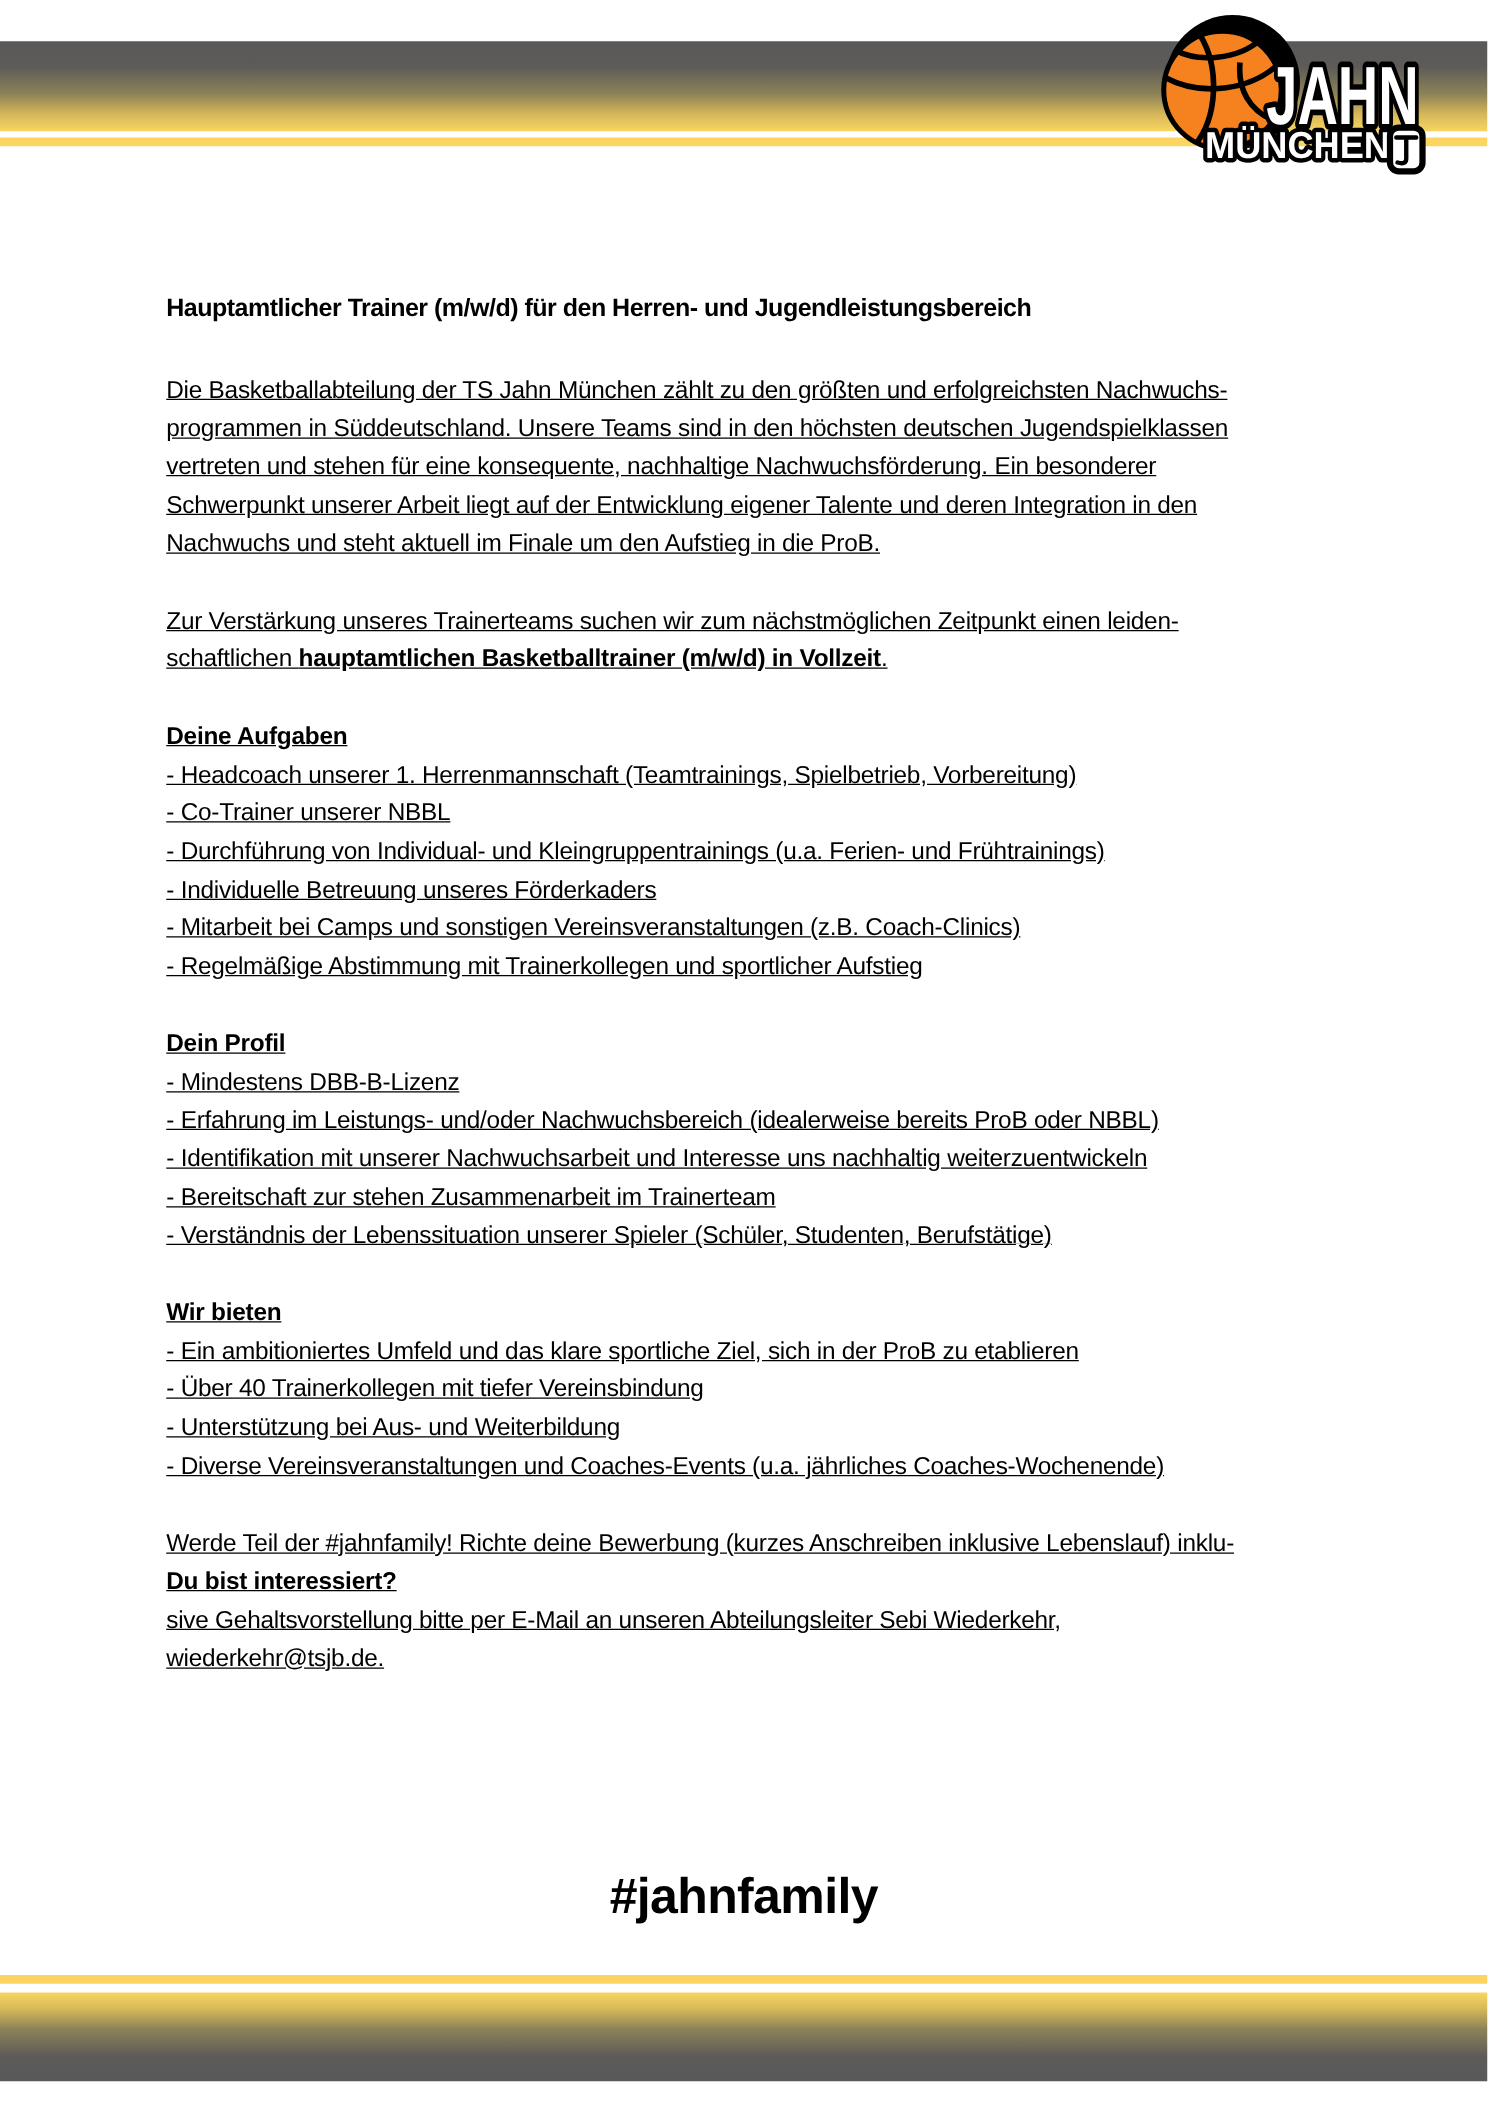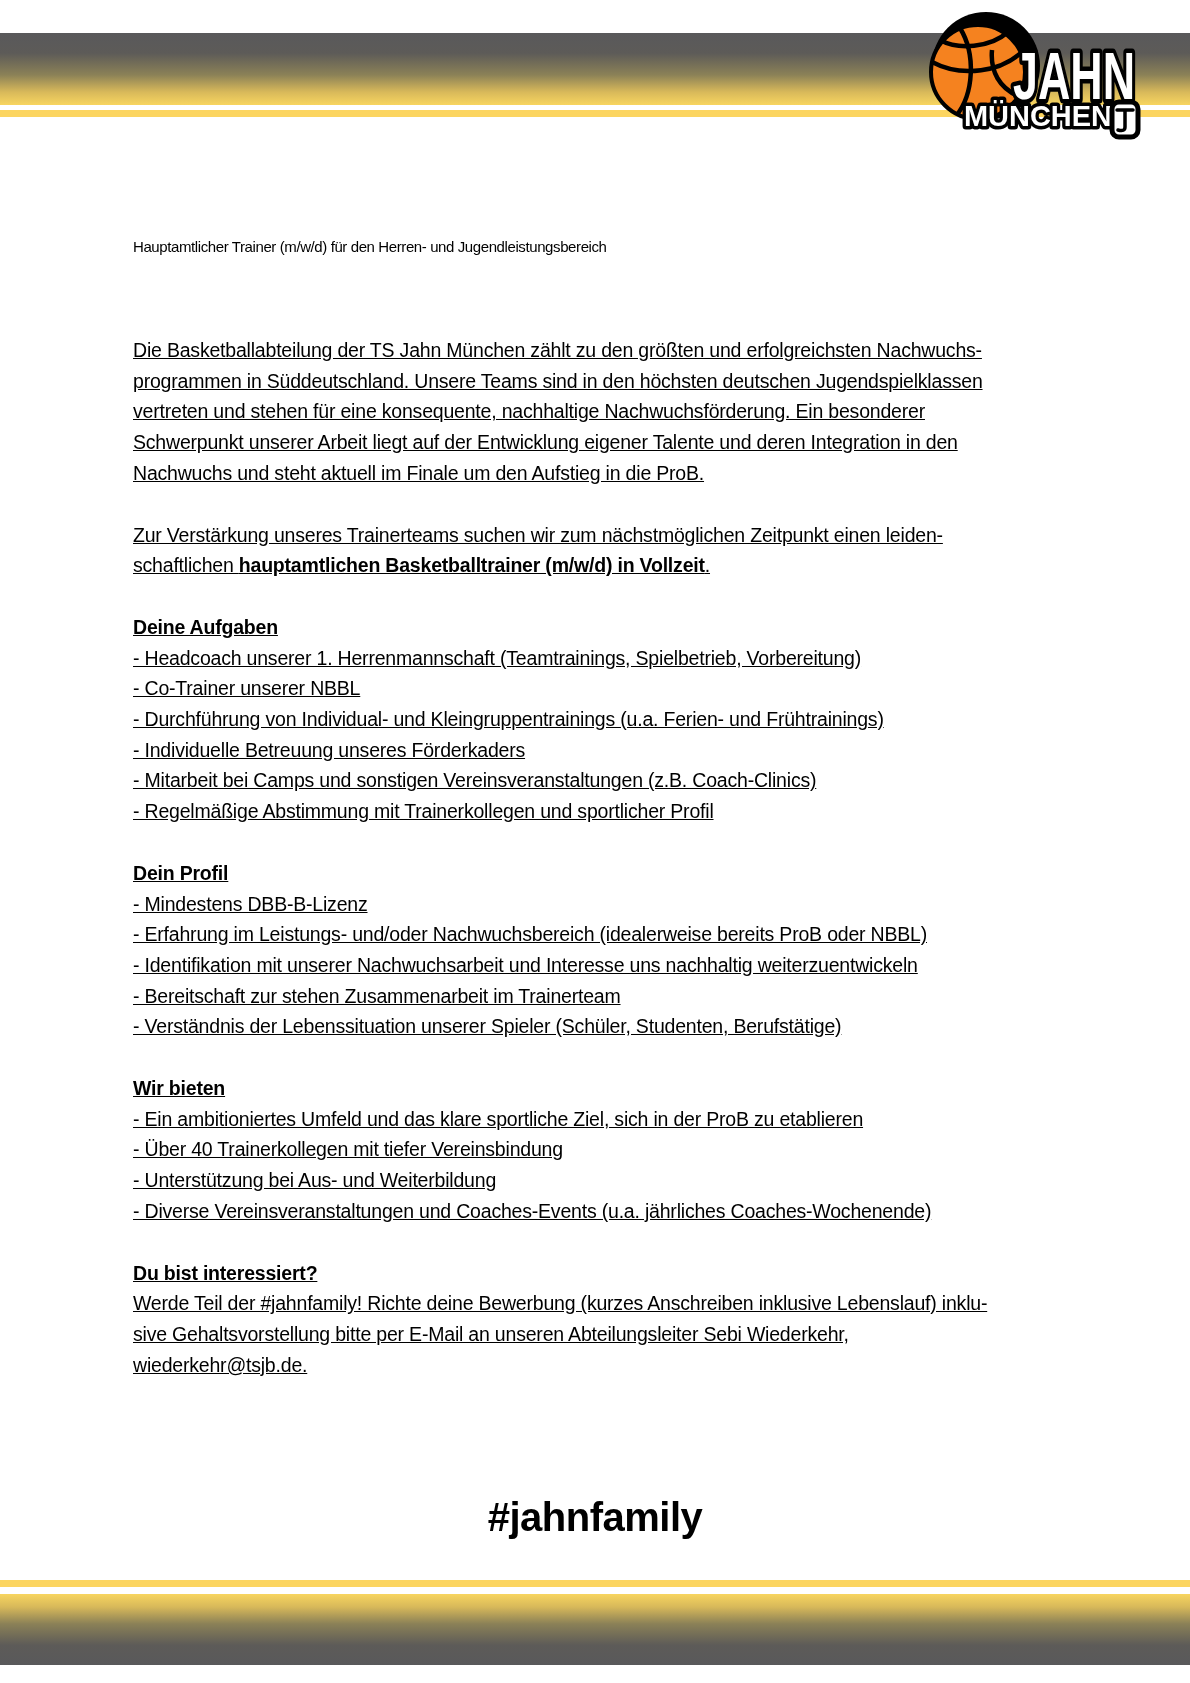--- a/index.html
+++ b/index.html
@@ -14,22 +14,22 @@
   }
   .stripe-top { top:110px; height:7px; background:#fcd560; }
   .stripe-bottom { top:1580px; height:7px; background:#fcd560; }
   .band-bottom {
     top:1594px; height:71px;
     background:linear-gradient(to top,#59595b 0%,#5d5b58 28%,#8b8157 58%,#d8b95a 82%,#f8d560 100%);
   }
   .logo { position:absolute; left:920px; top:2px; width:235px; height:140px; }
   .content { position:absolute; left:133px; top:230px; width:990px; }
   .doc-title {
-    font-size:15px; font-weight:normal; letter-spacing:-0.4px; line-height:34px;
-    margin-bottom:71px; white-space:nowrap;
+    font-size:20px; font-weight:bold; letter-spacing:-0.4px; line-height:34px;
+    margin-bottom:33px; white-space:nowrap;
   }
   .block { margin:0 0 31px 0;text-decoration:underline; }
   .block.extra-gap { margin-top:20px; }
   .line { font-size:19.5px; line-height:30.7px; letter-spacing:-0.2px; white-space:nowrap; }
   .line .b { font-weight:bold; }
   .hashtag {
     position:absolute; left:0; top:1494px; width:100%; text-align:center;
     font-size:40px; font-weight:bold; letter-spacing:-0.5px; line-height:46px;
   }
 </style>
@@ -79,39 +79,39 @@
         <div class="line"><span>Zur Verstärkung unseres Trainerteams suchen wir zum nächstmöglichen Zeitpunkt einen leiden-</span></div>
         <div class="line"><span>schaftlichen </span><span class="b">hauptamtlichen Basketballtrainer (m/w/d) in Vollzeit</span><span>.</span></div>
       </div>
       <div class="block">
         <div class="line"><span class="b">Deine Aufgaben</span></div>
         <div class="line"><span>- Headcoach unserer 1. Herrenmannschaft (Teamtrainings, Spielbetrieb, Vorbereitung)</span></div>
         <div class="line"><span>- Co-Trainer unserer NBBL</span></div>
         <div class="line"><span>- Durchführung von Individual- und Kleingruppentrainings (u.a. Ferien- und Frühtrainings)</span></div>
         <div class="line"><span>- Individuelle Betreuung unseres Förderkaders</span></div>
         <div class="line"><span>- Mitarbeit bei Camps und sonstigen Vereinsveranstaltungen (z.B. Coach-Clinics)</span></div>
-        <div class="line"><span>- Regelmäßige Abstimmung mit Trainerkollegen und sportlicher Profil</span></div>
+        <div class="line"><span>- Regelmäßige Abstimmung mit Trainerkollegen und sportlicher Aufstieg</span></div>
       </div>
       <div class="block">
         <div class="line"><span class="b">Dein Profil</span></div>
         <div class="line"><span>- Mindestens DBB-B-Lizenz</span></div>
         <div class="line"><span>- Erfahrung im Leistungs- und/oder Nachwuchsbereich (idealerweise bereits ProB oder NBBL)</span></div>
         <div class="line"><span>- Identifikation mit unserer Nachwuchsarbeit und Interesse uns nachhaltig weiterzuentwickeln</span></div>
         <div class="line"><span>- Bereitschaft zur stehen Zusammenarbeit im Trainerteam</span></div>
         <div class="line"><span>- Verständnis der Lebenssituation unserer Spieler (Schüler, Studenten, Berufstätige)</span></div>
       </div>
       <div class="block">
         <div class="line"><span class="b">Wir bieten</span></div>
         <div class="line"><span>- Ein ambitioniertes Umfeld und das klare sportliche Ziel, sich in der ProB zu etablieren</span></div>
         <div class="line"><span>- Über 40 Trainerkollegen mit tiefer Vereinsbindung</span></div>
         <div class="line"><span>- Unterstützung bei Aus- und Weiterbildung</span></div>
         <div class="line"><span>- Diverse Vereinsveranstaltungen und Coaches-Events (u.a. jährliches Coaches-Wochenende)</span></div>
       </div>
       <div class="block extra-gap">
+        <div class="line"><span>Werde Teil der #jahnfamily! Richte deine Bewerbung (kurzes Anschreiben inklusive Lebenslauf) inklu-</span></div>
         <div class="line"><span class="b">Du bist interessiert?</span></div>
-        <div class="line"><span>Werde Teil der #jahnfamily! Richte deine Bewerbung (kurzes Anschreiben inklusive Lebenslauf) inklu-</span></div>
         <div class="line"><span>sive Gehaltsvorstellung bitte per E-Mail an unseren Abteilungsleiter Sebi Wiederkehr,</span></div>
         <div class="line"><span>wiederkehr@tsjb.de.</span></div>
       </div>
     </div>
 </div>
 
 <div class="hashtag">#jahnfamily</div>
 
 </body></html>

